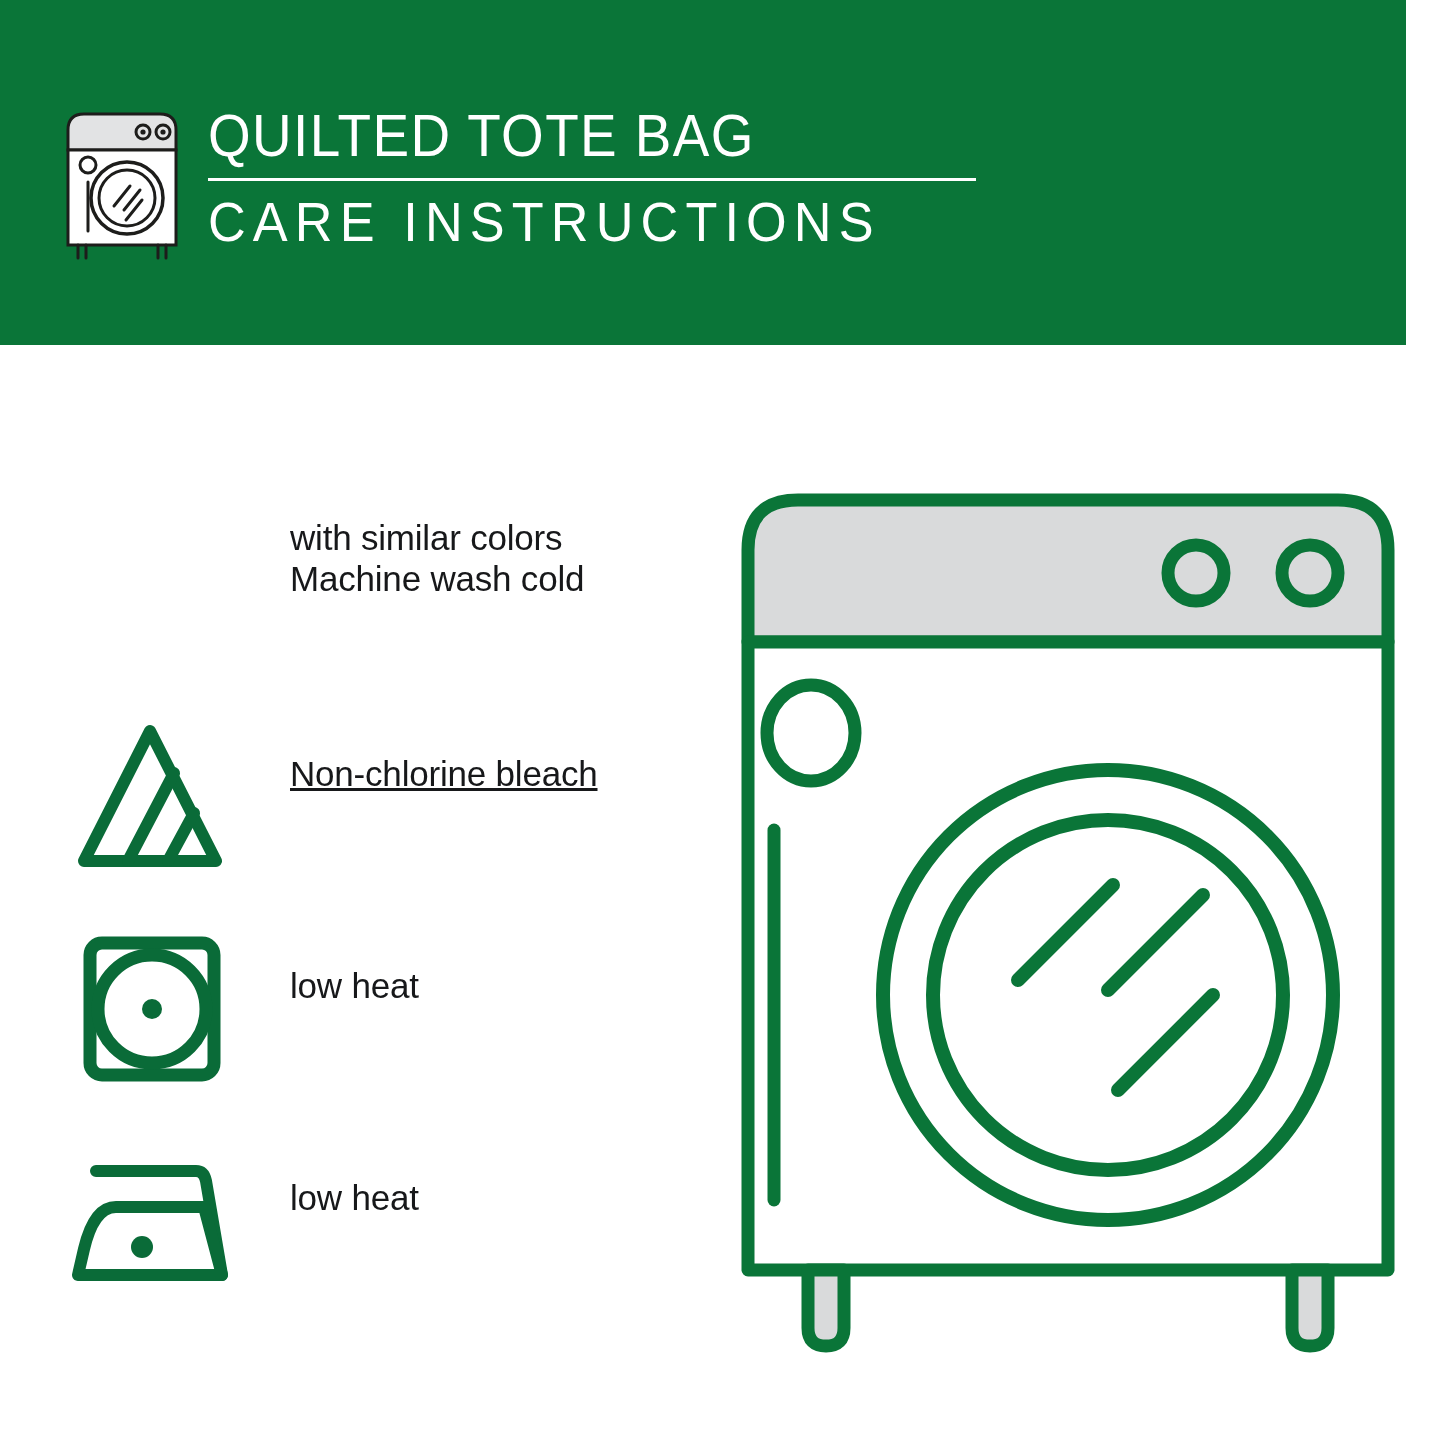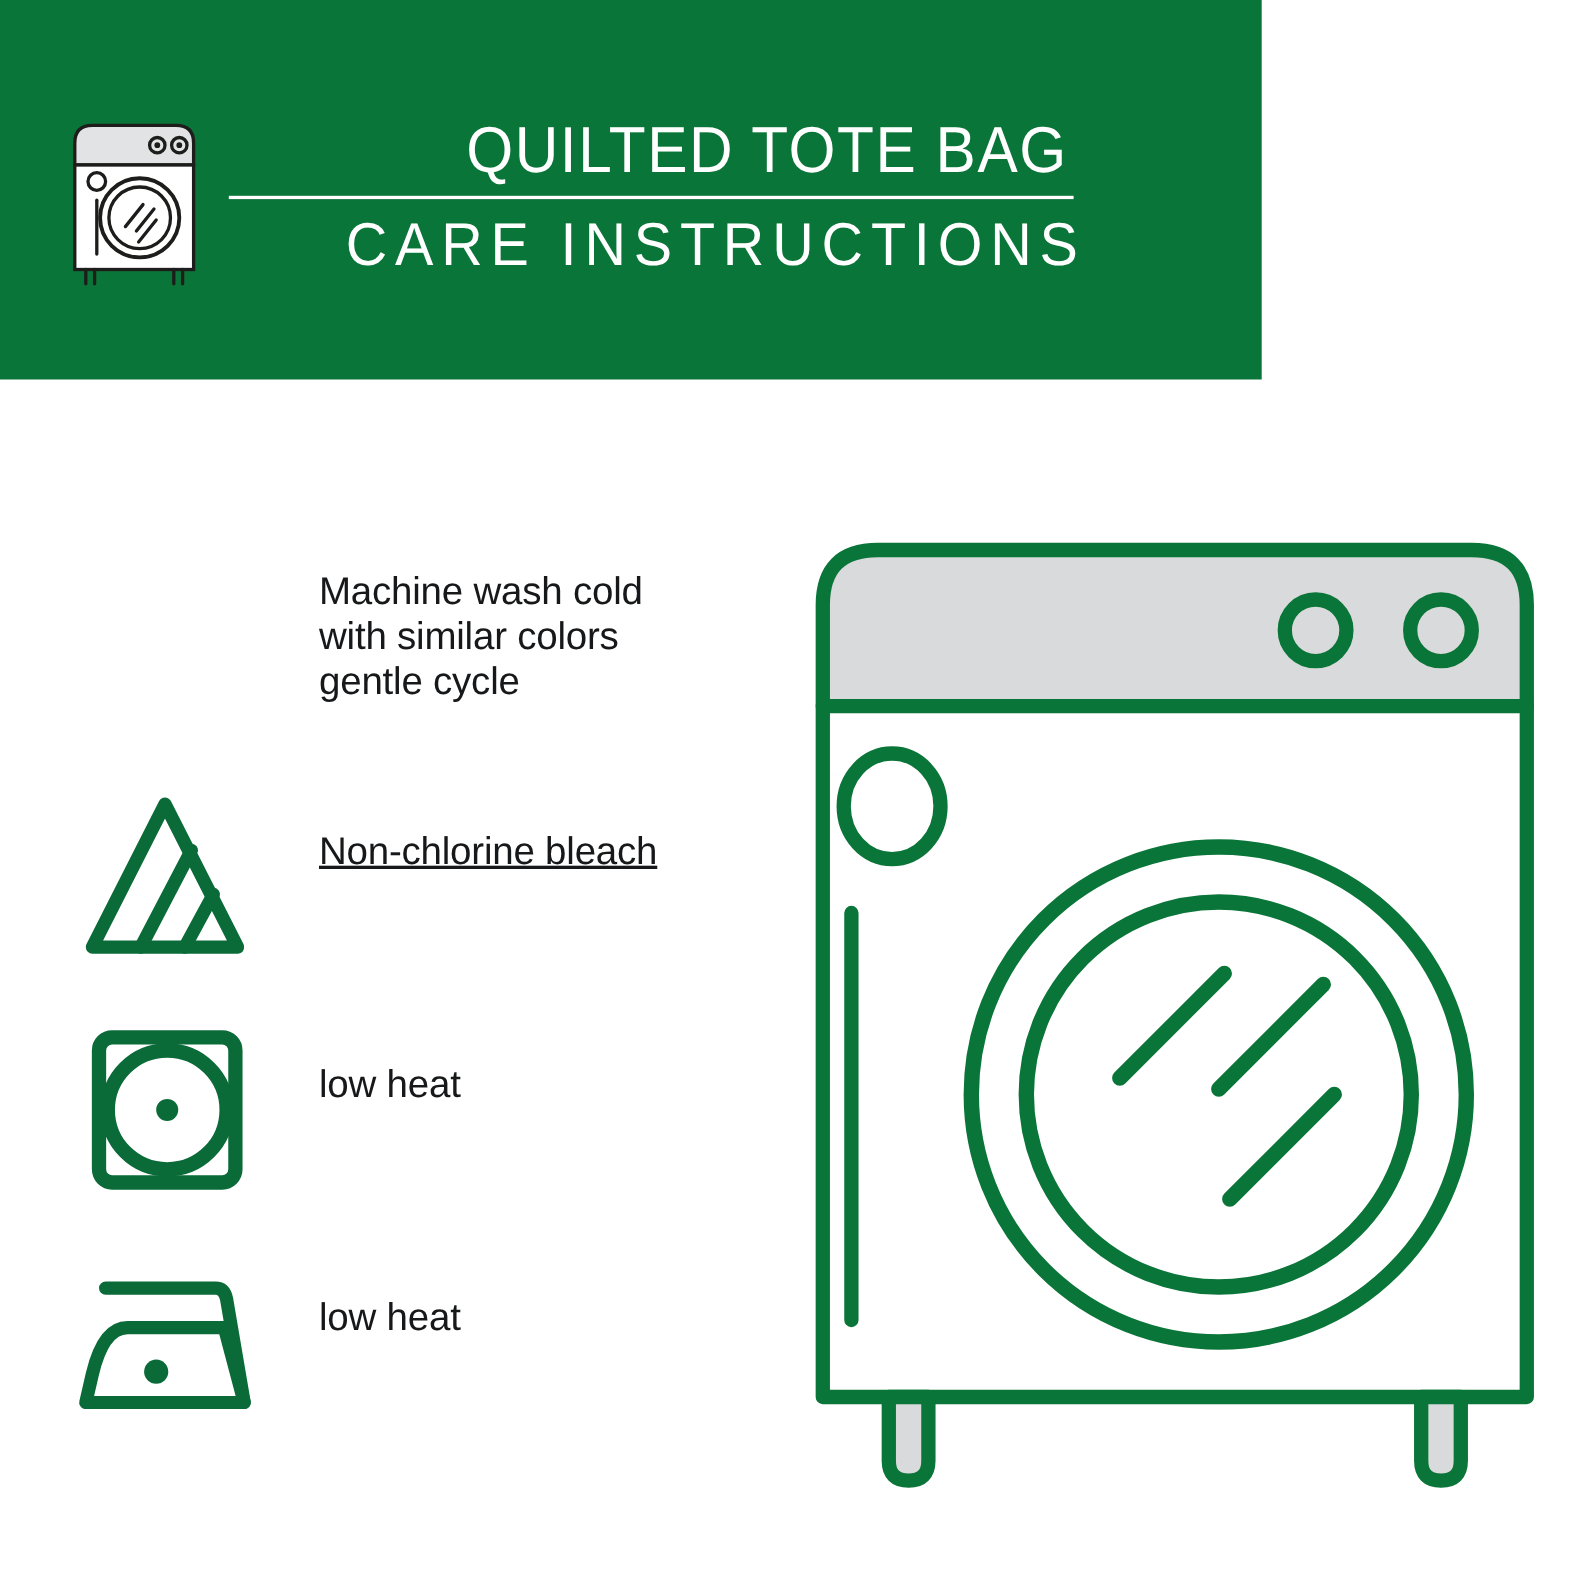--- a/index.html
+++ b/index.html
@@ -13,24 +13,23 @@
     font-family: "Liberation Sans", sans-serif;
     overflow: hidden;
     position: relative;
   }
 
   
   .header {
     position: absolute;
     left: 0;
     top: 0;
-    width: 1147px;
+    width: 1406px;
     height: 345px;
     background: #0a7538;
-    text-align: right;
   }
   .header-inner {
     position: absolute;
     left: 62px;
     top: 100px;
     width: 960px;
     height: 170px;
   }
   .logo-icon {
     position: absolute;
@@ -166,23 +165,22 @@
       <div class="title-sub">CARE INSTRUCTIONS</div>
     </div>
 
   </div>
 </div>
 
 <div class="care-list">
 
   <div class="care-row row-wash">
     <div class="care-text">
+      <span class="ln">with similar colors</span>
       <span class="ln">Machine wash cold</span>
-      <span class="ln">with similar colors</span>
-      <span class="ln">gentle cycle</span>
     </div>
   </div>
 
   <div class="care-row row-bleach">
     <div class="care-icon-box">
       <svg viewBox="0 0 165 160" width="165" height="160">
         <g fill="none" stroke="#0a6b38" stroke-width="12" stroke-linecap="round" stroke-linejoin="round">
           <path d="M80 14 L146 144 L14 144 Z"></path>
           <line x1="58" y1="144" x2="104" y2="56"></line>
           <line x1="98" y1="144" x2="124" y2="96"></line>

